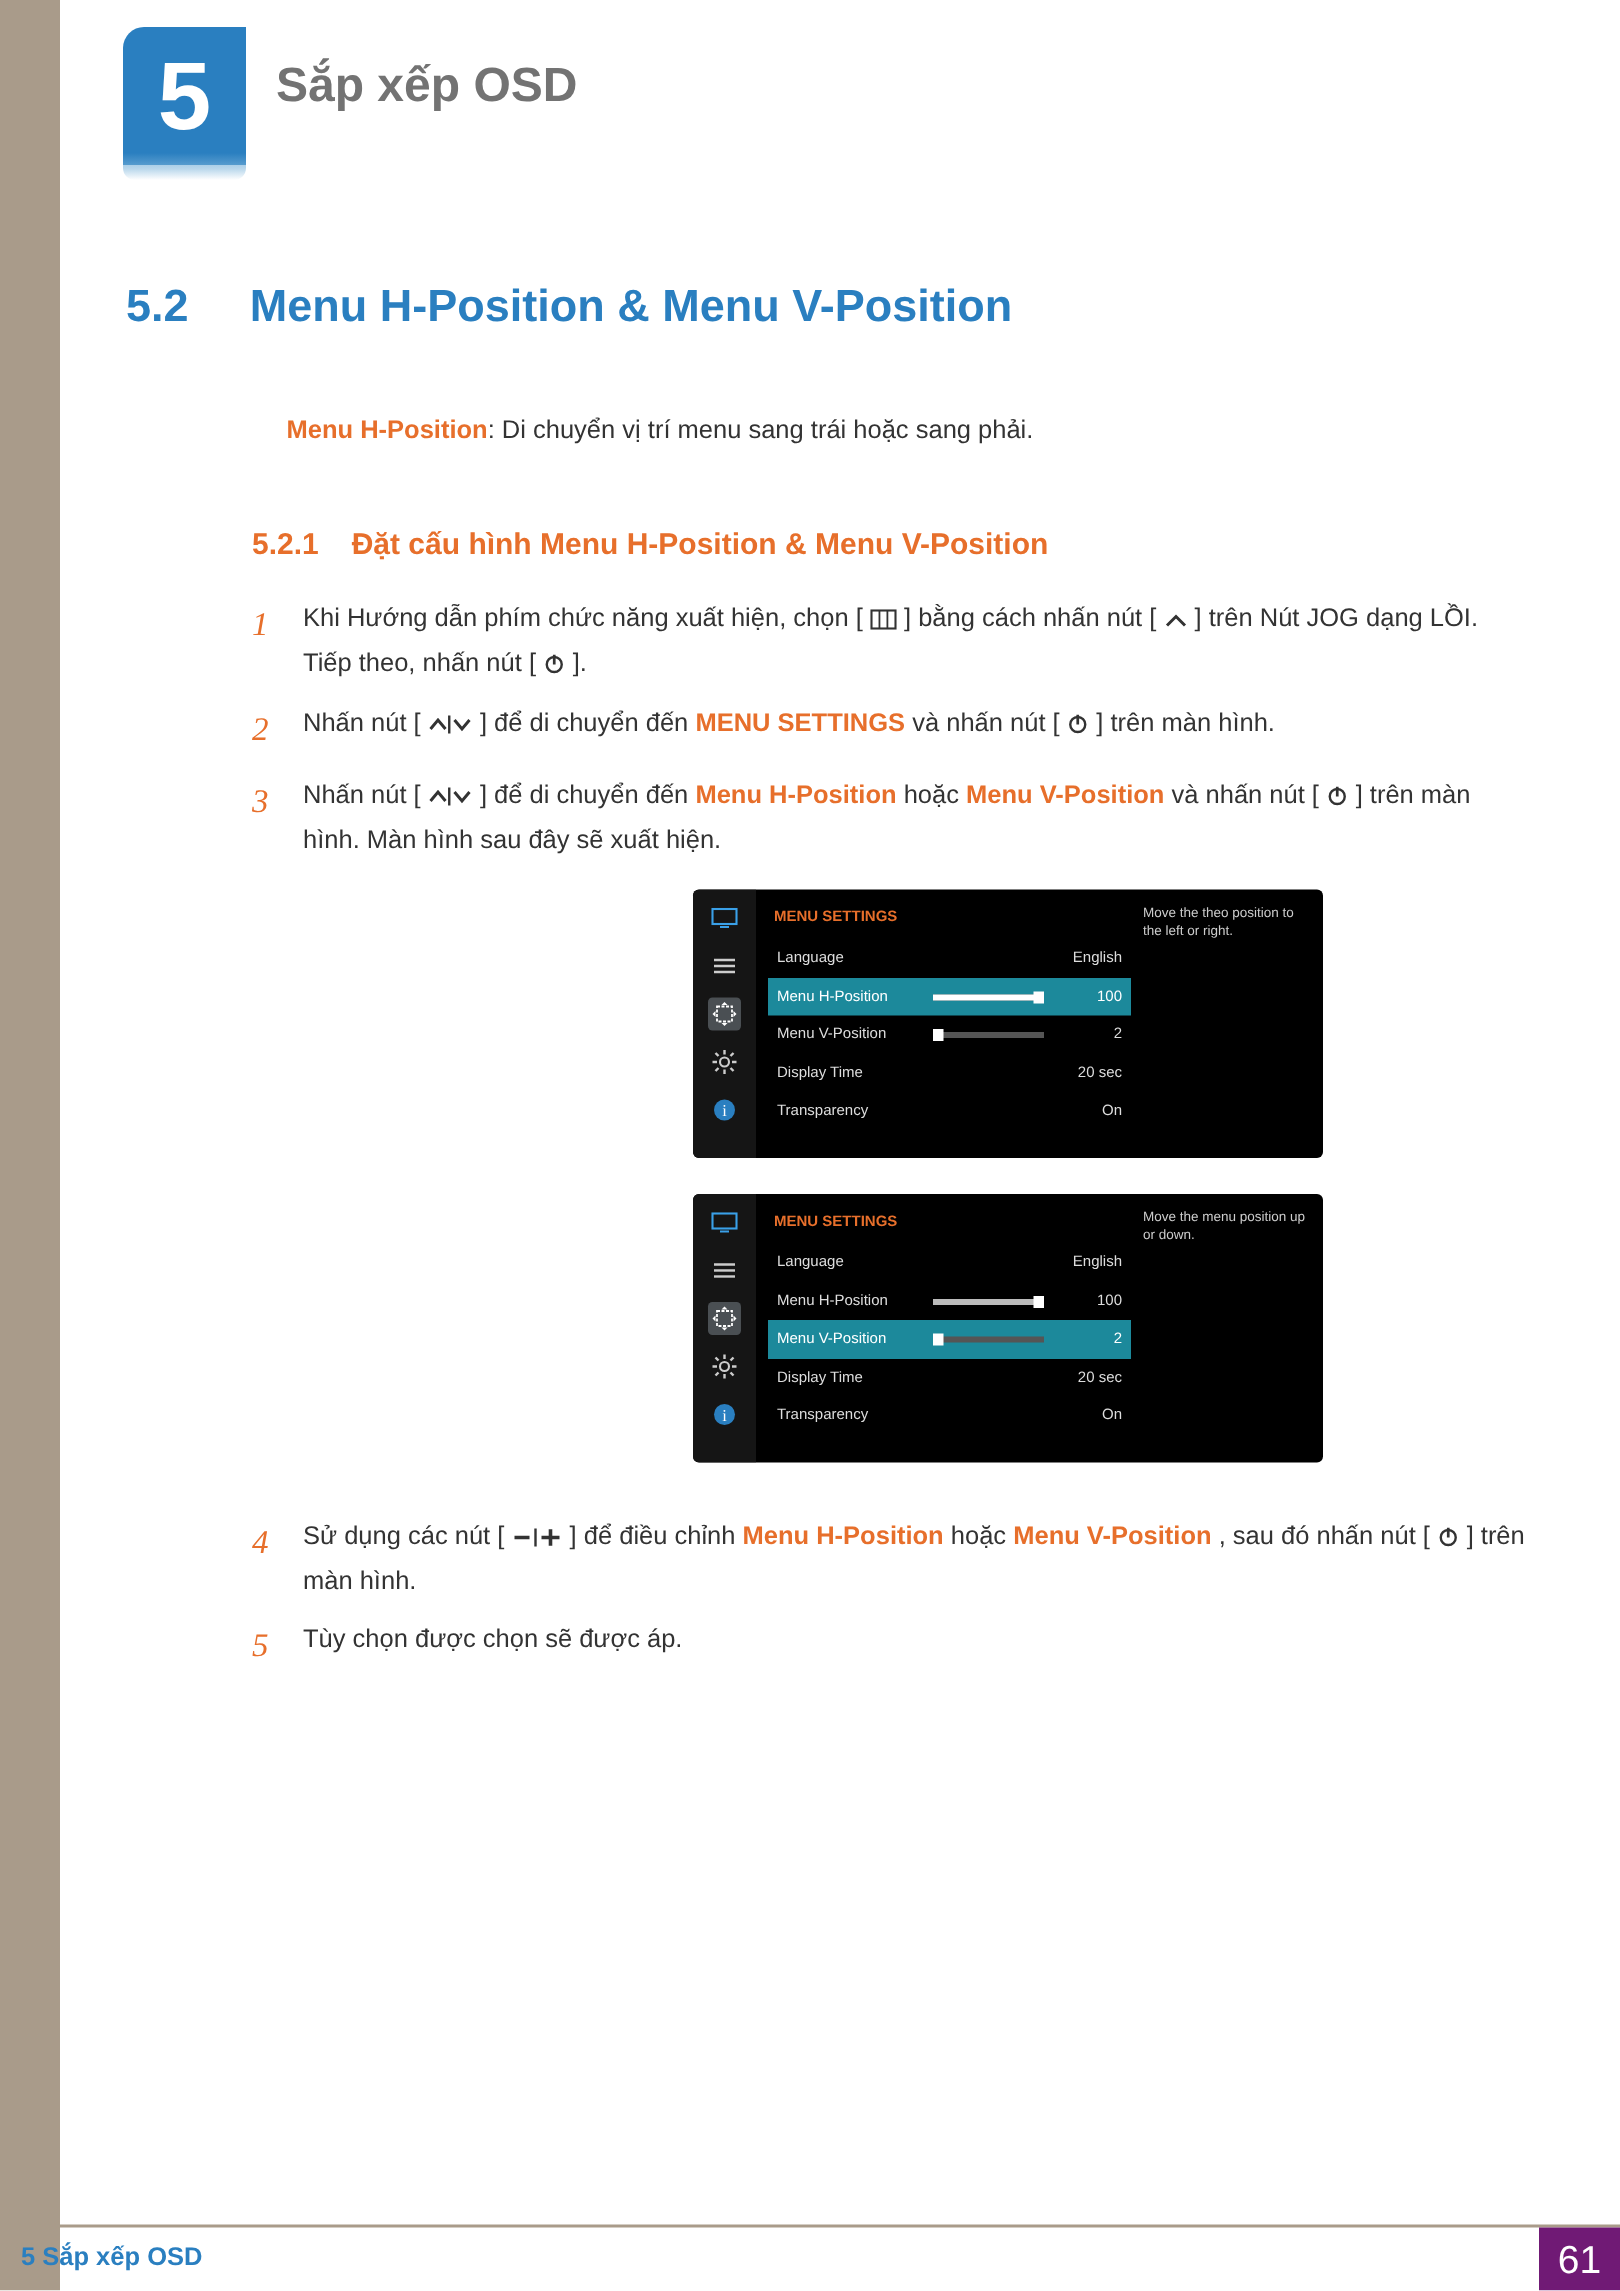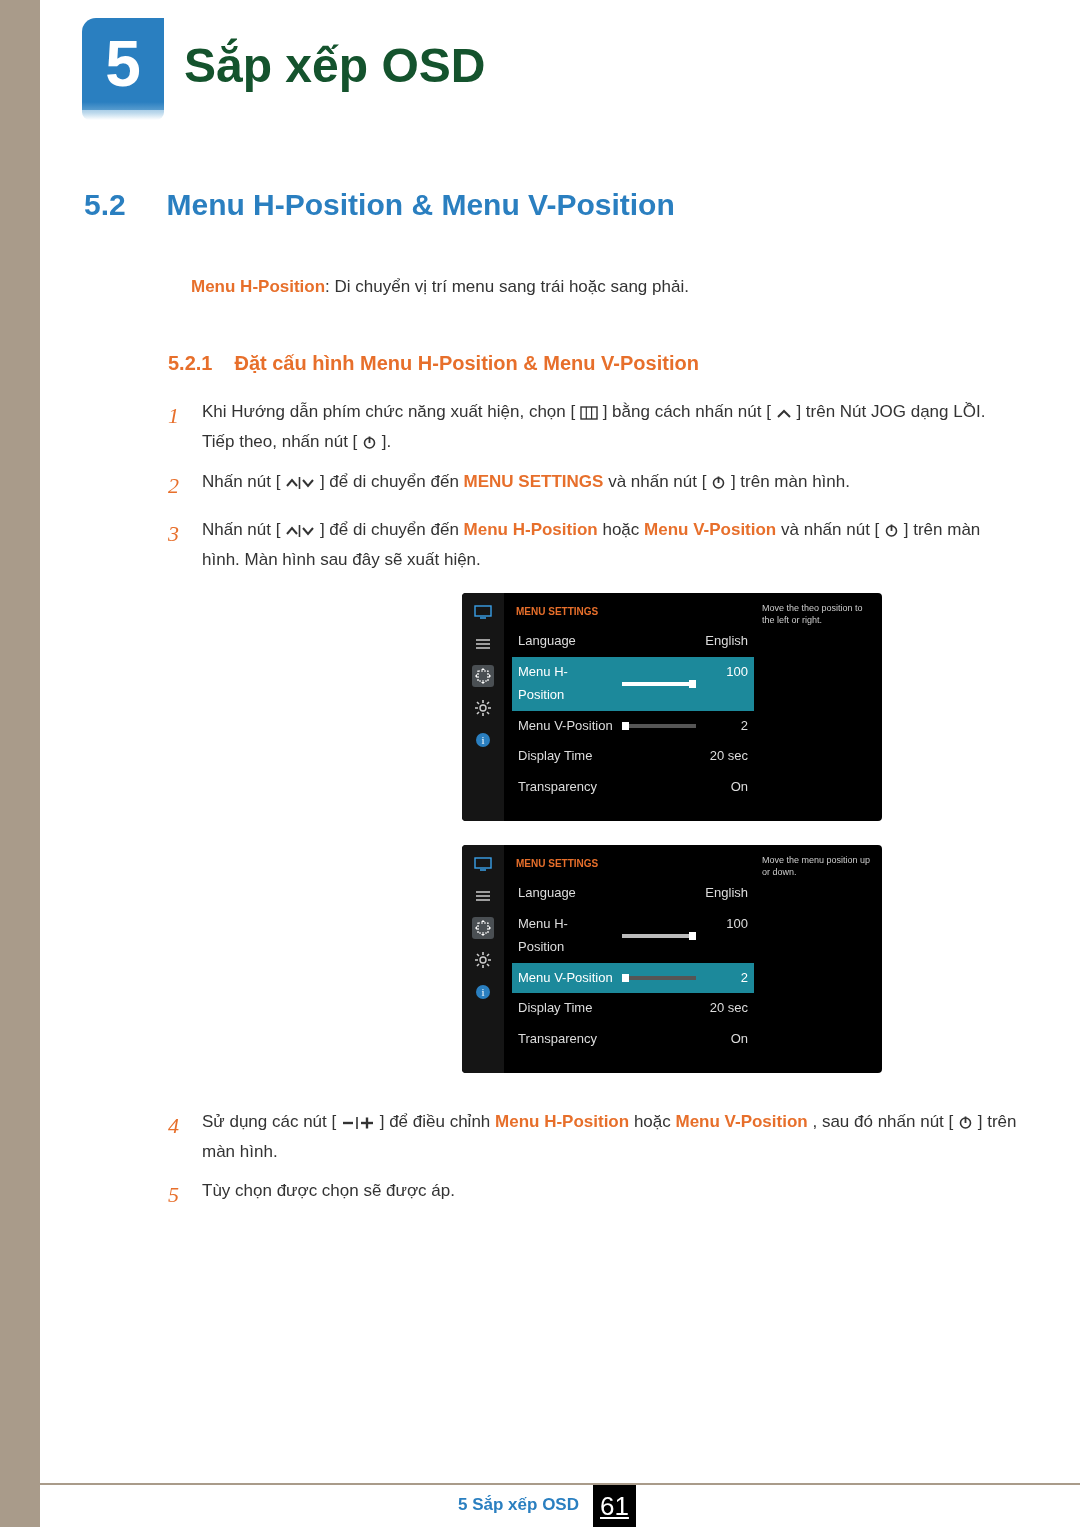--- a/index.html
+++ b/index.html
@@ -36,23 +36,23 @@
     position: absolute;
     left: 0; right: 0; bottom: -10px;
     height: 18px;
     background: linear-gradient(to bottom, #2a7fc0, #8fbfe0 60%, #fff);
     border-radius: 0 0 8px 8px;
     opacity: .6;
   }
   .chapter-title {
     position: absolute;
     left: 184px; top: 38px;
-    font-size: 48px;
+    font-size: 32px;
     font-weight: bold;
-    color: #14532d;
+    color: #737373;
   }
   .content {
     position: absolute;
     left: 84px; top: 188px;
     right: 60px;
   }
   .sec-num {
     display: inline-block;
     width: 78px;
     font-size: 30px;
@@ -148,21 +148,21 @@
   }
   .osd-list { flex: 1; }
   .osd-head {
     color: #e76f2b;
     font-size: 10px;
     font-weight: bold;
     padding: 2px 4px 6px;
   }
   .osd-row {
     display: flex;
-    font-size: 13px;
+    font-size: 10px;
     color: #ddd;
     padding: 4px 6px;
     gap: 8px;
   }
   .osd-row.sel { background: #1c899b; color: #fff; }
   .osd-row .lbl { flex: 0 0 96px; }
   .osd-row .mid { flex: 1; display:flex; align-items:center; }
   .osd-row .val { flex: 0 0 44px; text-align: right; }
   .slider {
     height: 4px; background: #555; position: relative; width: 100%;
@@ -177,35 +177,35 @@
     line-height: 1.3;
     padding-top: 2px;
   }
 
   .footer {
     position: absolute;
     left: 0; right: 0; bottom: 0;
     height: 44px;
     border-top: 2px solid #a99b8a;
     display: flex;
-    justify-content: center;
+    justify-content: space-between;
     align-items: stretch;
   }
   .footer .flabel {
     color: #2a7fc0;
     font-weight: bold;
     font-size: 17px;
     padding: 10px 14px;
   }
   .footer .pnum {
-    background: #000000;
+    background: #701a75;
     color: #fff;
     font-size: 26px;
-    width: 43px;
-    display: flex; align-items: center; justify-content: center; text-decoration: underline;
+    width: 54px;
+    display: flex; align-items: center; justify-content: center;
   }
 </style>
 </head>
 <body>
 
 <div class="sidebar-stripe"></div>
 
 <div class="chapter-tab">
   <span>5</span>
 </div>

